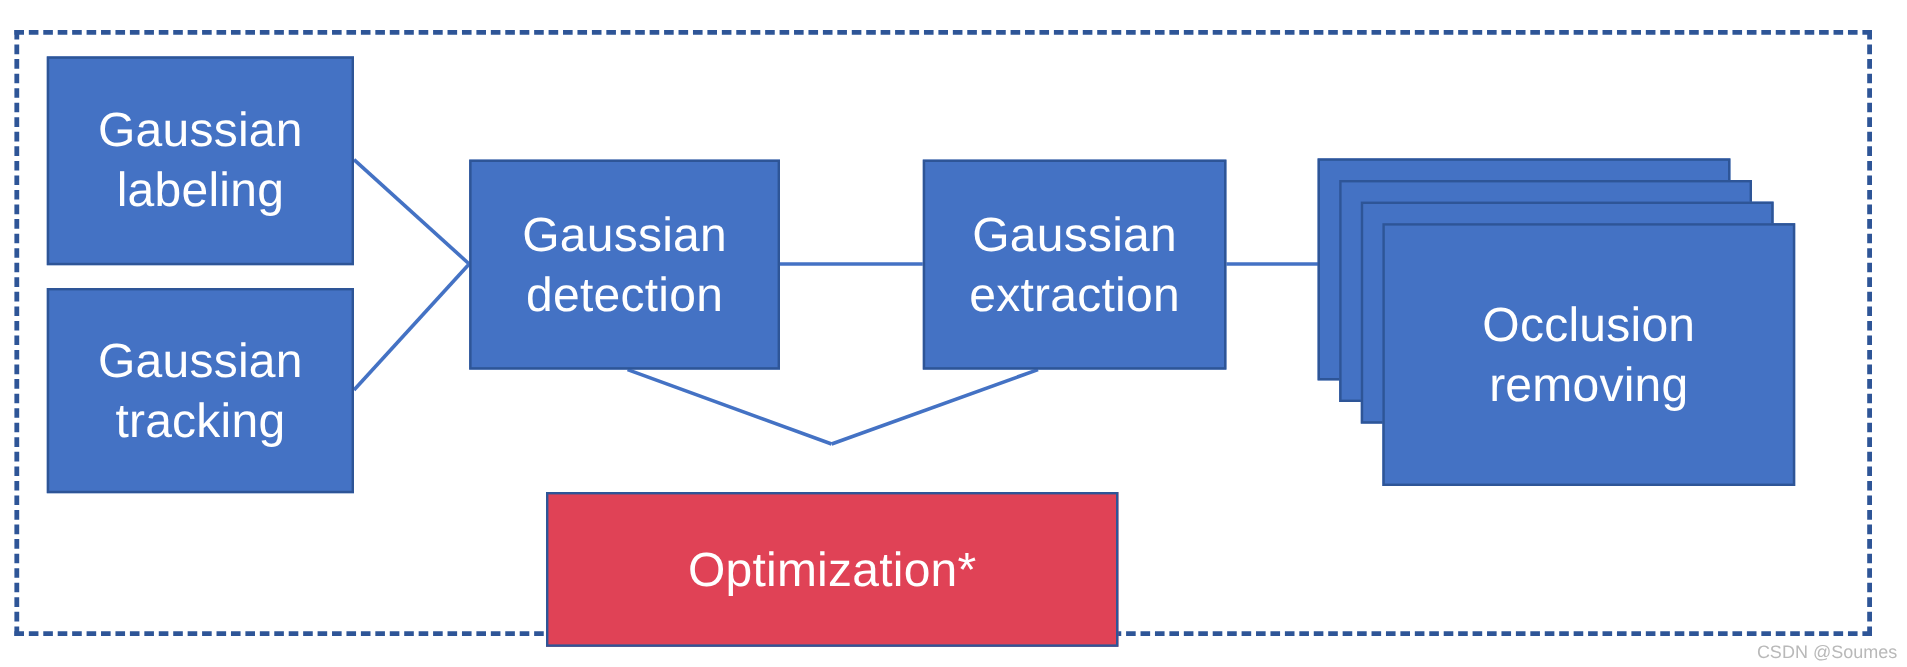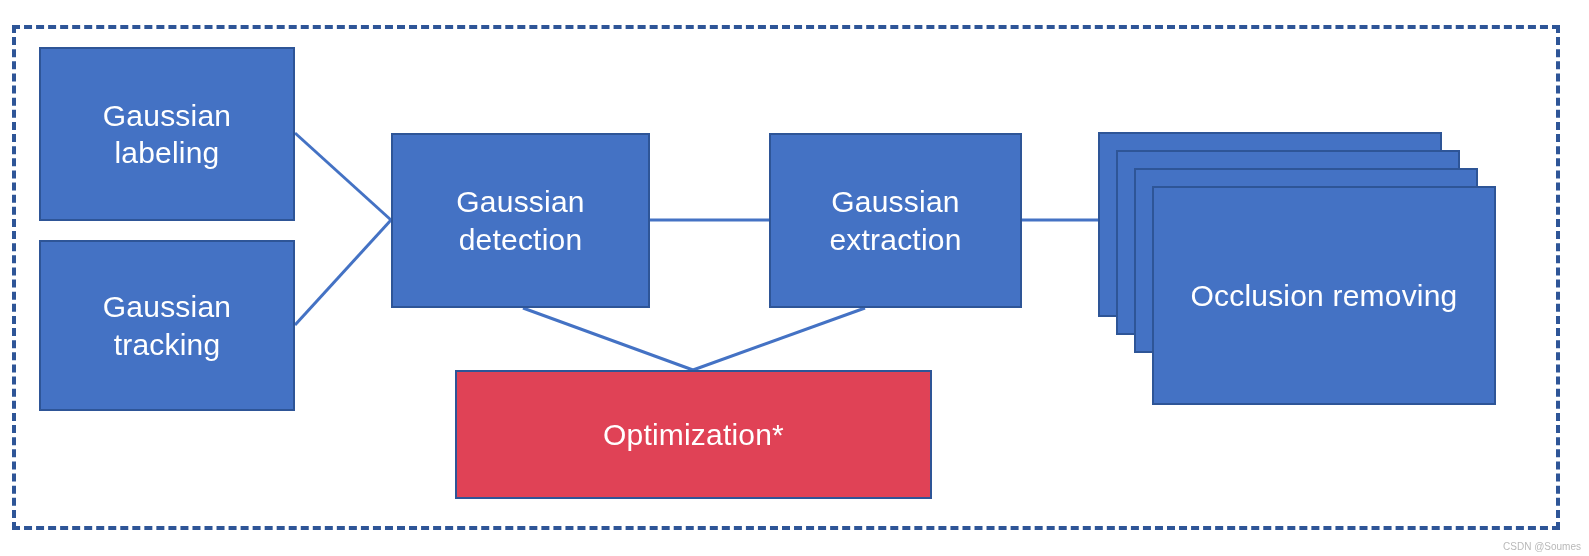--- a/index.html
+++ b/index.html
@@ -34,47 +34,48 @@
   .node {
     position: absolute;
     box-sizing: border-box;
     background: #4472C4;
     border: 2px solid #2E5597;
     color: #ffffff;
     display: flex;
     align-items: center;
     justify-content: center;
     text-align: center;
-    font-size: 30px;
+    font-size: 40px;
     line-height: 1.25;
     letter-spacing: 0.2px;
     white-space: pre-line;
   }
   .node.accent {
     background: #E04256;
+    margin-top: 40px;
   }
   .node.ghost {
     color: transparent;
   }
   
   #lines {
     position: absolute;
     left: 0; top: 0;
     width: 1589px;
     height: 556px;
     pointer-events: none;
   }
   .stack-wrap {
     position: absolute;
   }
   .watermark {
     position: absolute;
     right: 8px;
     bottom: 4px;
-    font-size: 10px;
+    font-size: 15px;
     color: #b9b9b9;
     font-family: "Liberation Sans", sans-serif;
     white-space: nowrap;
   }
 </style>
 </head>
 <body>
 
 <div id="canvas">
 

